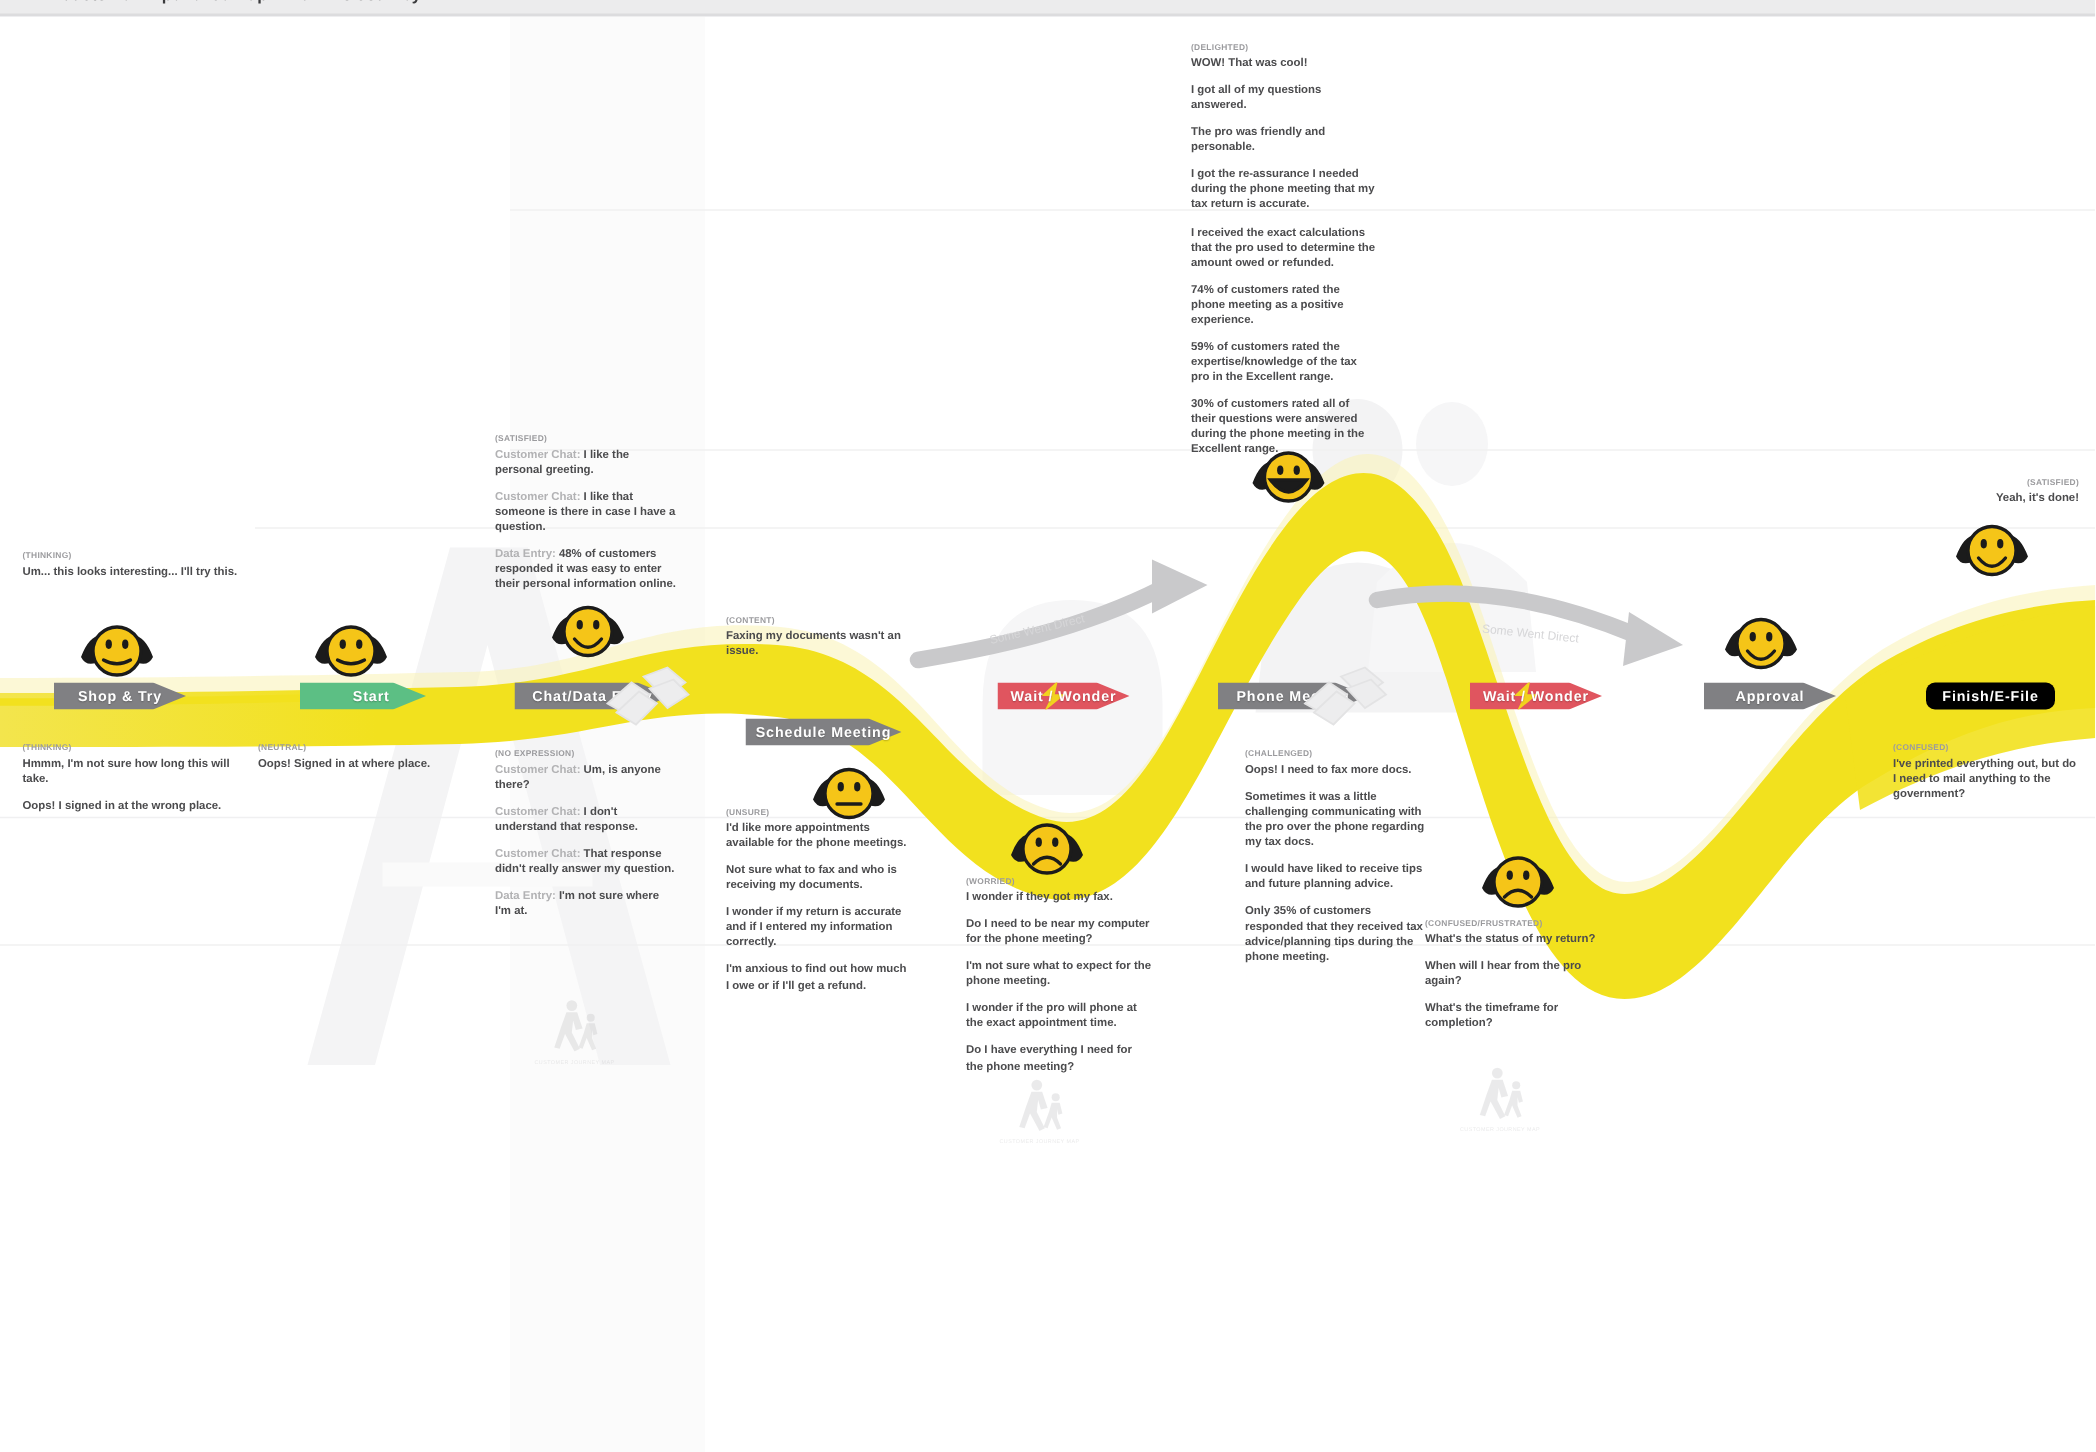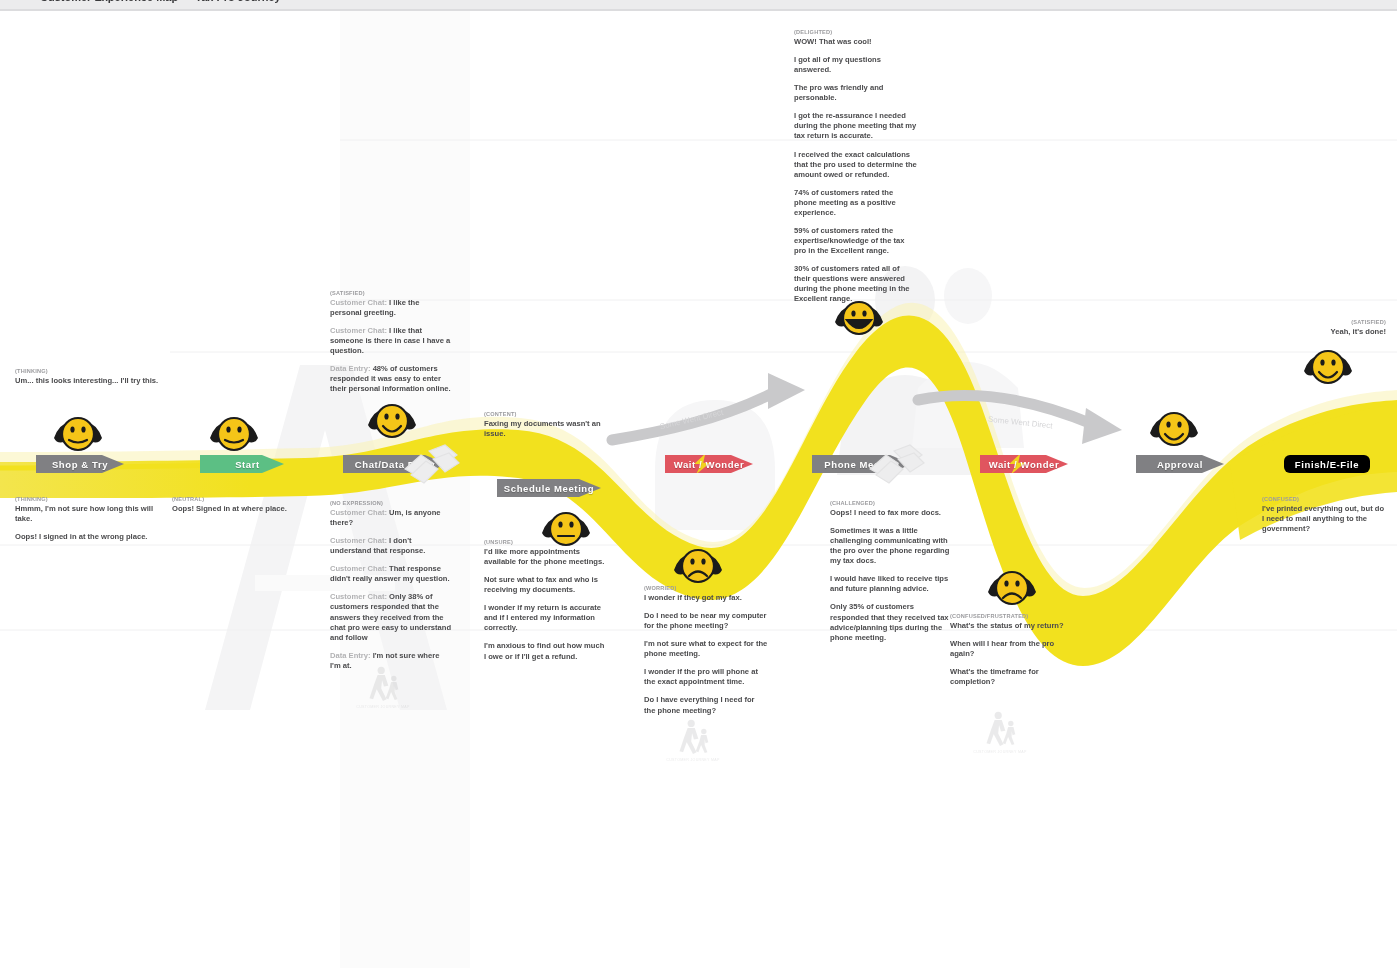--- a/index.html
+++ b/index.html
@@ -375,21 +375,20 @@
         <div class="mood">(SATISFIED)</div>
         <p><span class="pre">Customer Chat: </span>I like the personal greeting.</p>
         <p><span class="pre">Customer Chat: </span>I like that someone is there in case I have a question.</p>
         <p><span class="pre">Data Entry: </span>48% of customers responded it was easy to enter their personal information online.</p>
       </div>
       <div class="tb" style="left: 330px; top: 500px; width: 122px;">
         <div class="mood">(NO EXPRESSION)</div>
         <p><span class="pre">Customer Chat: </span>Um, is anyone there?</p>
         <p><span class="pre">Customer Chat: </span>I don't understand that response.</p>
         <p><span class="pre">Customer Chat: </span>That response didn't really answer my question.</p>
-        <p><span class="pre">Customer Chat: </span>Only 38% of customers responded that the answers they received from the chat pro were easy to understand and follow</p>
         <p><span class="pre">Data Entry: </span>I'm not sure where I'm at.</p>
       </div>
       <div class="tb" style="left: 484px; top: 411px; width: 124px;">
         <div class="mood">(CONTENT)</div>
         <p>Faxing my documents wasn't an issue.</p>
       </div>
       <div class="tb" style="left: 484px; top: 539px; width: 124px;">
         <div class="mood">(UNSURE)</div>
         <p>I'd like more appointments available for the phone meetings.</p>
         <p>Not sure what to fax and who is receiving my documents.</p>

